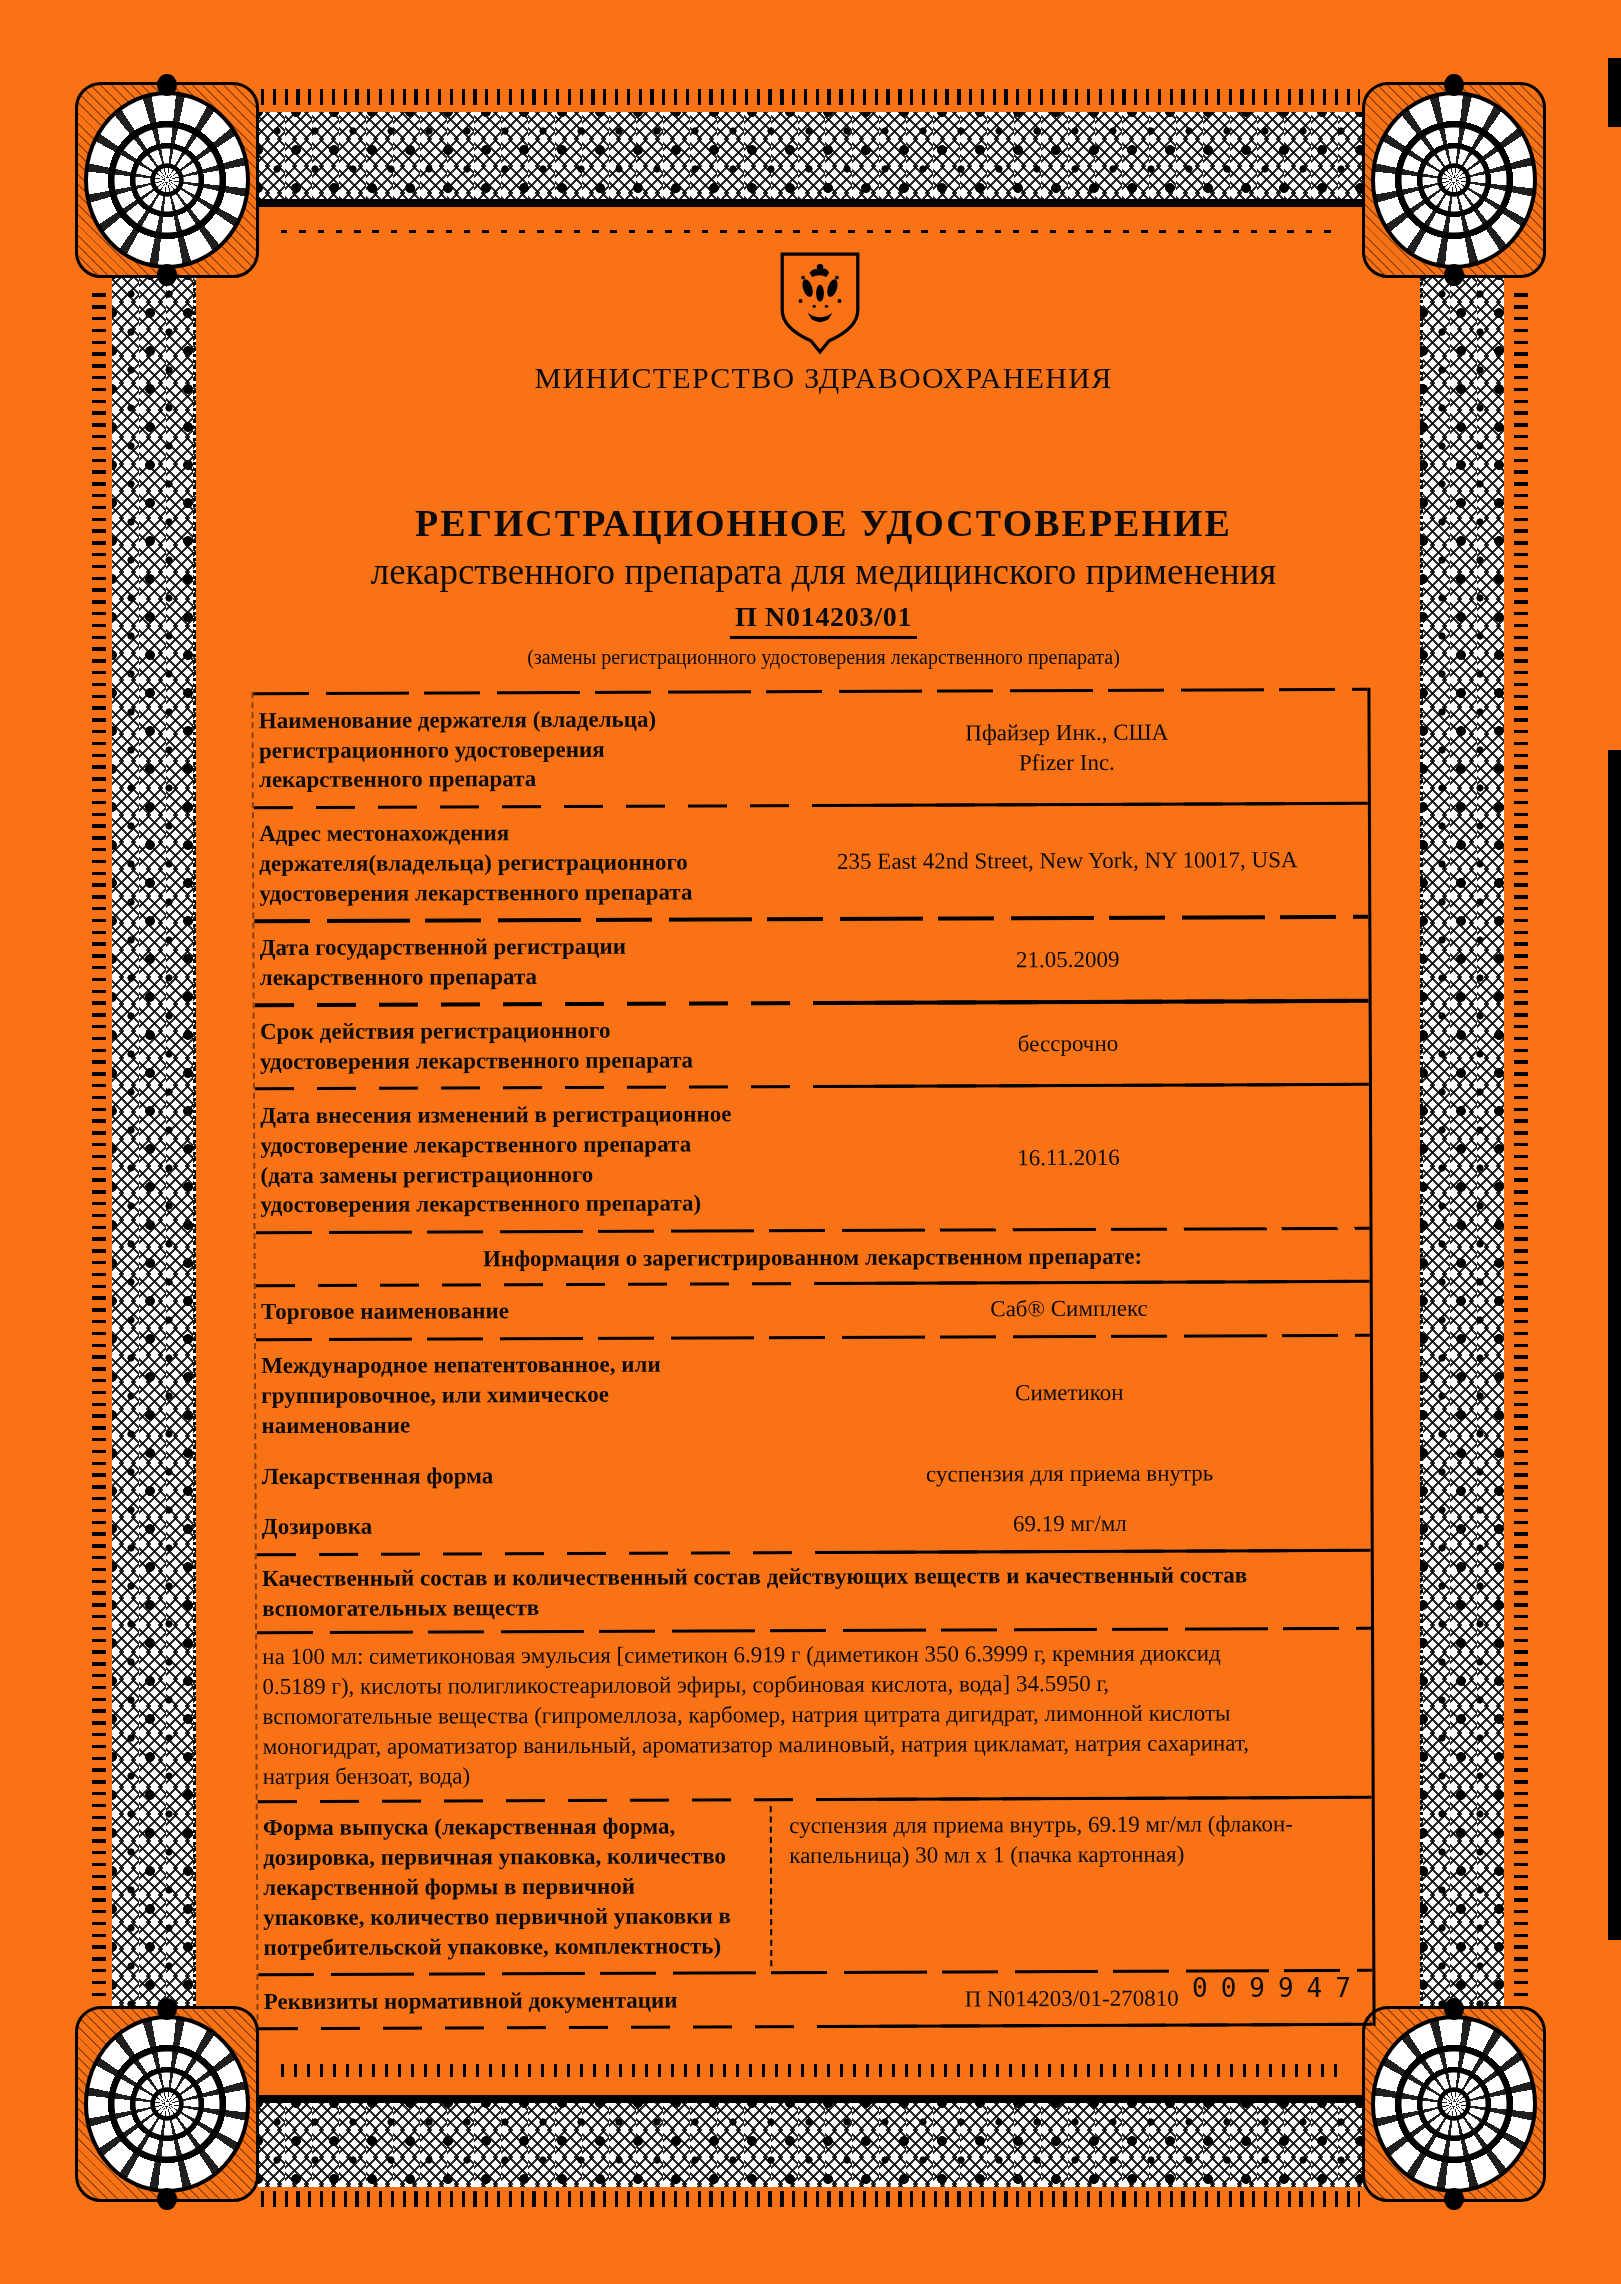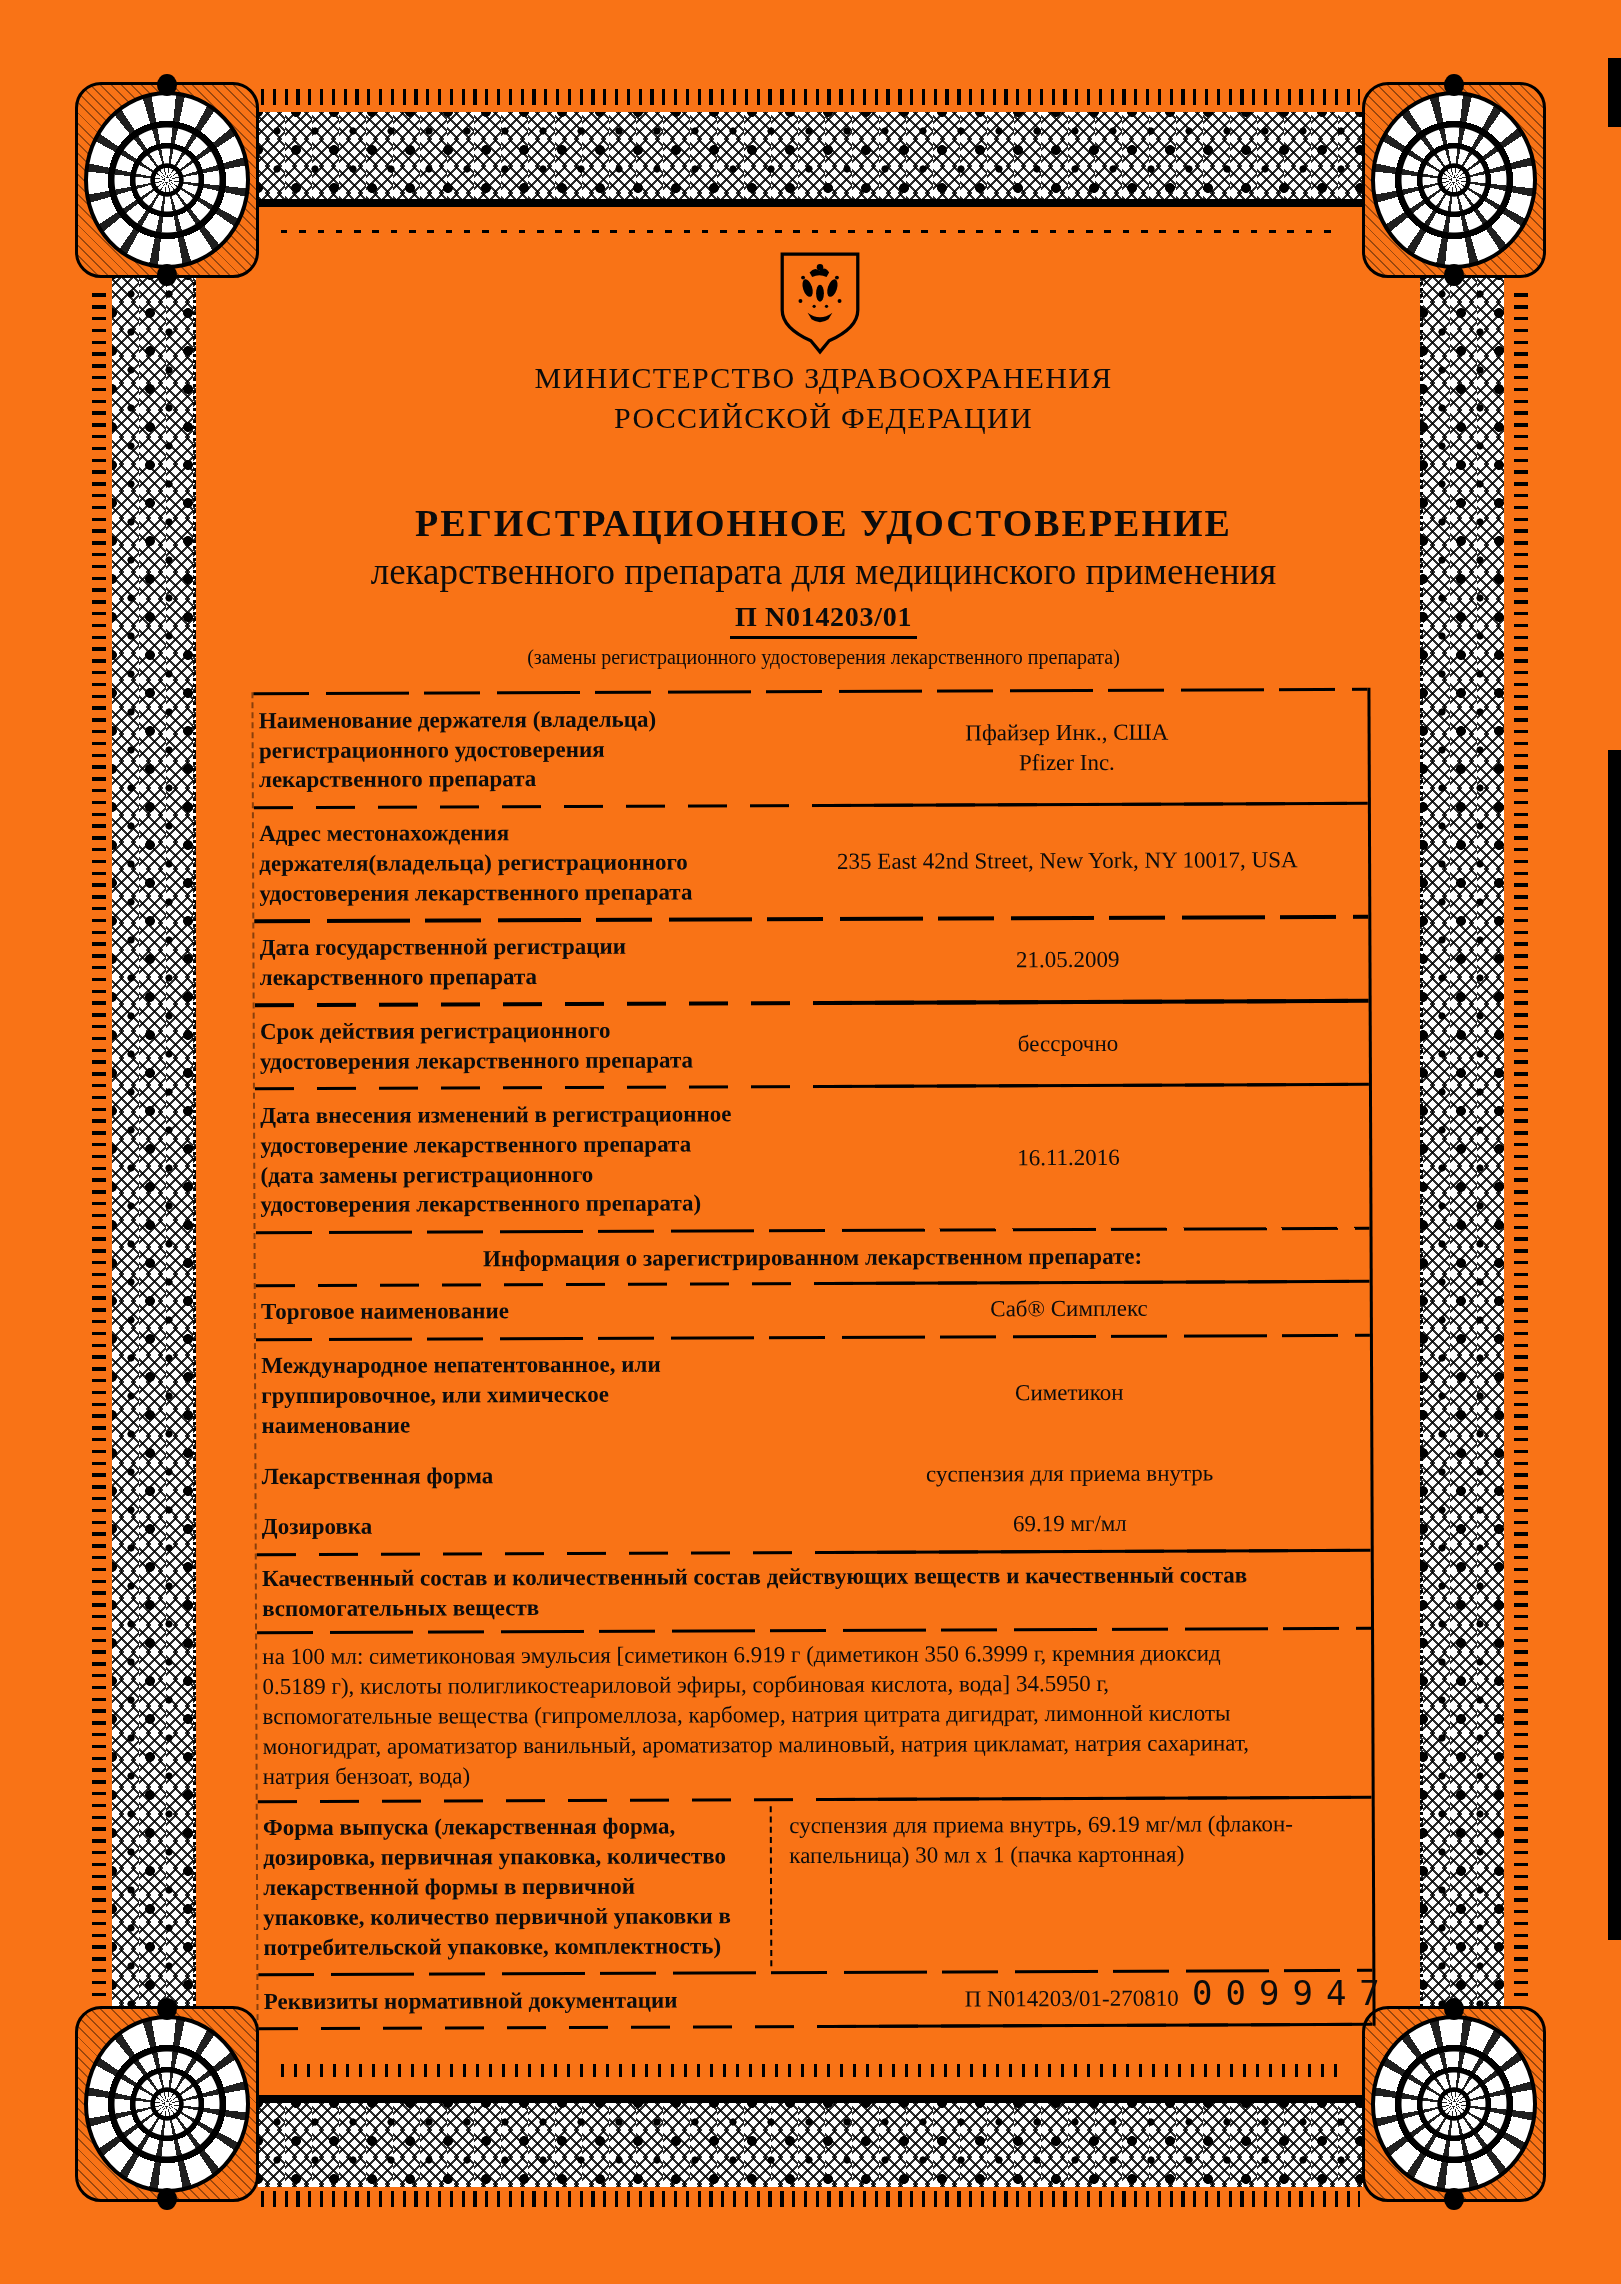--- a/index.html
+++ b/index.html
@@ -94,21 +94,21 @@
   .lbl { width:46%; padding:5.2px 7.8px 5.2px 5.2px; font-weight:700; white-space:pre-line; }
   .val { flex:1; display:flex; align-items:center; justify-content:center;
     text-align:center; white-space:pre-line; padding:5.2px 10.5px; }
   .trow.release .val { justify-content:flex-start; align-items:flex-start;
     text-align:left; border-left:2.6px dashed #000; padding-left:17px; }
   .section-hdr { text-align:center; font-weight:700; padding:10.5px 0 9.2px; }
   .fullrow { padding:7.8px 9.2px 7.8px 5.2px; white-space:pre-line; }
   .fullrow.hdr { font-weight:700; }
 
   .serial { position:absolute; left:1192px; top:1973px;
-    font-family:"DejaVu Sans Mono",monospace; font-size:34px; letter-spacing:13px; }
+    font-family:"DejaVu Sans Mono",monospace; font-size:26px; letter-spacing:13px; }
 </style>
 </head>
 <body>
 
 <div class="page">
 
   <div>
     <div class="ticks-h tick-top"></div>
     <div class="band orn band-top"></div>
     <div class="dotline dot-top"></div>
@@ -166,21 +166,20 @@
           <circle cx="36" cy="78" r="3"></circle>
             <circle cx="96" cy="78" r="3"></circle>
           <circle cx="57" cy="86" r="2.5"></circle>
             <circle cx="76" cy="86" r="2.5"></circle>
         </g>
       </svg>
     </div>
 
     <div class="ministry center">
       <div>МИНИСТЕРСТВО ЗДРАВООХРАНЕНИЯ</div>
-      <div>РОССИЙСКОЙ ФЕДЕРАЦИИ</div>
     </div>
 
     <div class="doc-title center">РЕГИСТРАЦИОННОЕ УДОСТОВЕРЕНИЕ</div>
     <div class="doc-subtitle center">лекарственного препарата для медицинского применения</div>
     <div class="reg-line center">
       <span class="reg-number">П N014203/01</span>
     </div>
     <div class="reg-caption center">(замены регистрационного удостоверения лекарственного препарата)</div>
   </div>
 

